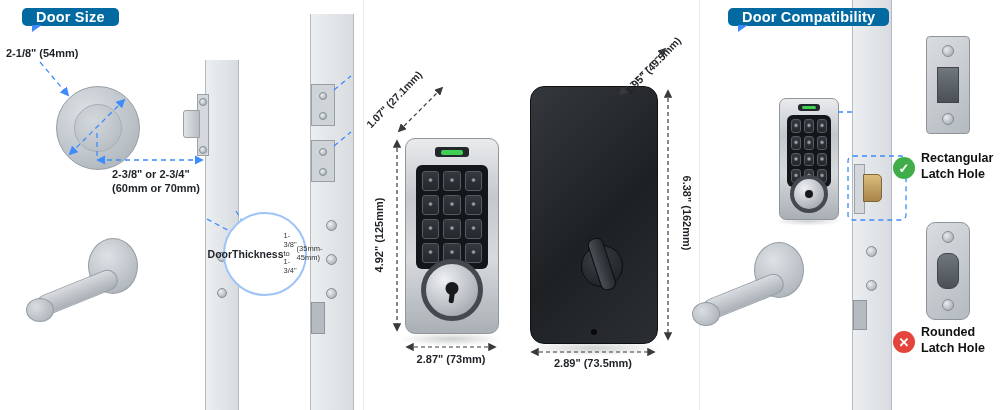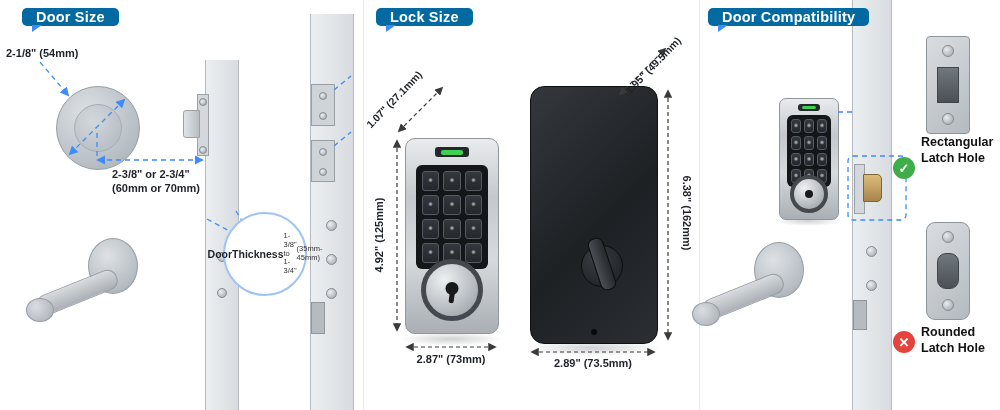--- a/index.html
+++ b/index.html
@@ -152,21 +152,20 @@
   <div class="msr" style="left:112px;top:168px;">2-3/8" or 2-3/4"</div>
   <div class="msr" style="left:112px;top:182px;">(60mm or 70mm)</div>
 
   <div class="thickcircle">
     <div class="big">Door</div>
     <div class="big">Thickness</div>
     <div class="sm">1-3/8" to 1-3/4"</div>
     <div class="sm">(35mm-45mm)</div>
   </div>
 
-  <div class="badge" style="left:376px;top:8px;">Lock Size</div>
 
   <div class="shadow" style="left:400px;top:332px;width:102px;height:14px;"></div>
   <div class="lockfront" style="left:405px;top:138px;width:92px;height:194px;">
     <div class="ledbezel">
       <div class="led"></div>
     </div>
     <div class="keypad" style="top:26px;left:10px;right:10px;height:92px;padding:6px;gap:4px;">
         <div class="key"></div>
         <div class="key"></div>
         <div class="key"></div>
@@ -193,21 +192,21 @@
     <div class="backdot"></div>
   </div>
 
   <div class="msr small rot-diag" style="left:368px;top:120px;">1.07" (27.1mm)</div>
   <div class="msr rot-neg90" style="left:333px;top:229px;">4.92" (125mm)</div>
   <div class="msr ctr" style="left:404px;top:353px;width:94px;">2.87" (73mm)</div>
   <div class="msr small rot-diag" style="left:627px;top:86px;">1.95" (49.5mm)</div>
   <div class="msr rot-pos90" style="left:637px;top:207px;">6.38" (162mm)</div>
   <div class="msr ctr" style="left:530px;top:357px;width:126px;">2.89" (73.5mm)</div>
 
-  <div class="badge" style="left:708px;top:8px;">Door Compatibility</div>
+  <div class="badge" style="left:728px;top:8px;">Door Compatibility</div>
 
   <div class="shadow" style="left:774px;top:216px;width:68px;height:10px;"></div>
   <div class="lockfront" style="left:779px;top:98px;width:58px;height:120px;border-radius:7px;">
     <div class="ledbezel" style="top:5px;width:22px;height:7px;">
       <div class="led" style="width:14px;height:3px;"></div>
     </div>
     <div class="keypad" style="top:16px;left:7px;right:7px;height:64px;padding:4px;gap:3px;">
         <div class="key"></div>
         <div class="key"></div>
         <div class="key"></div>
@@ -238,21 +237,21 @@
   <div class="screw" style="left:866px;top:246px;width:9px;height:9px;"></div>
   <div class="screw" style="left:866px;top:280px;width:9px;height:9px;"></div>
   <div class="pocket" style="left:853px;top:300px;width:12px;height:28px;"></div>
 
   <div class="plate" style="left:926px;top:36px;">
     <div class="pscrew" style="top:8px;"></div>
     <div class="hole"></div>
     <div class="pscrew" style="bottom:8px;"></div>
   </div>
   <div class="statusicon ok" style="left:893px;top:157px;">✓</div>
-  <div class="latchlabel" style="left:921px;top:134px;">
+  <div class="latchlabel" style="left:921px;top:150px;">
     <div>Rectangular</div>
     <div>Latch Hole</div>
   </div>
 
   <div class="plate rounded" style="left:926px;top:222px;">
     <div class="pscrew" style="top:8px;"></div>
     <div class="hole"></div>
     <div class="pscrew" style="bottom:8px;"></div>
   </div>
   <div class="statusicon no" style="left:893px;top:331px;">✕</div>

